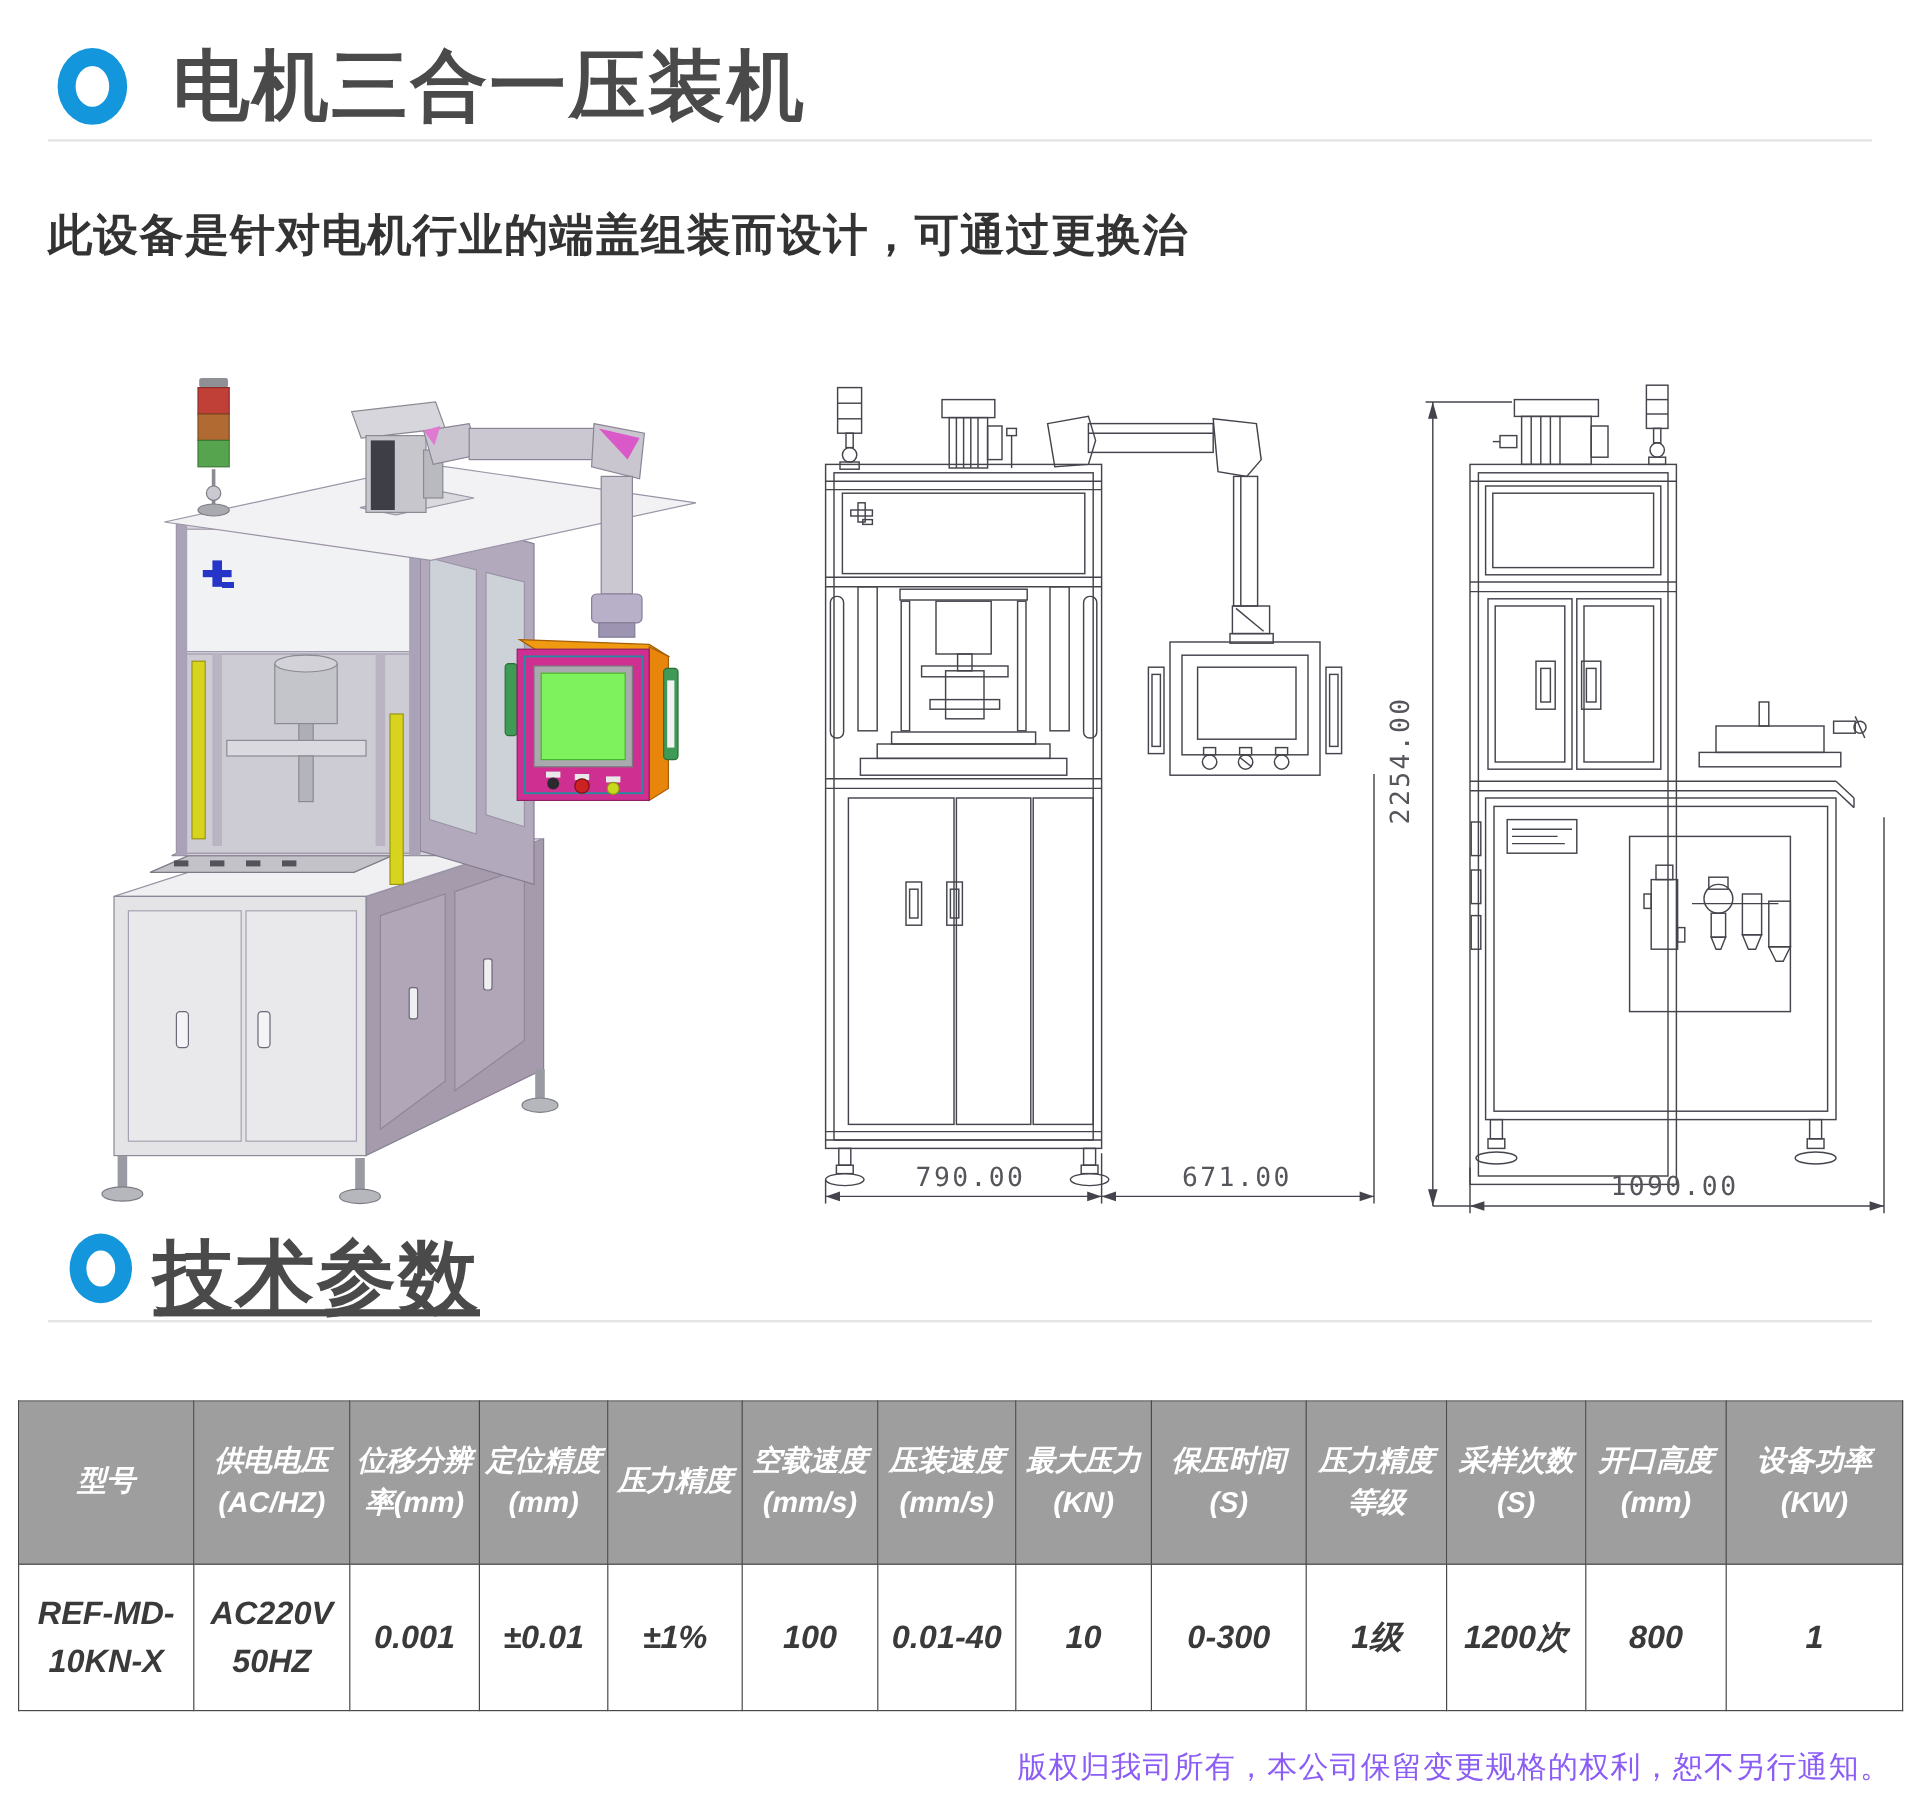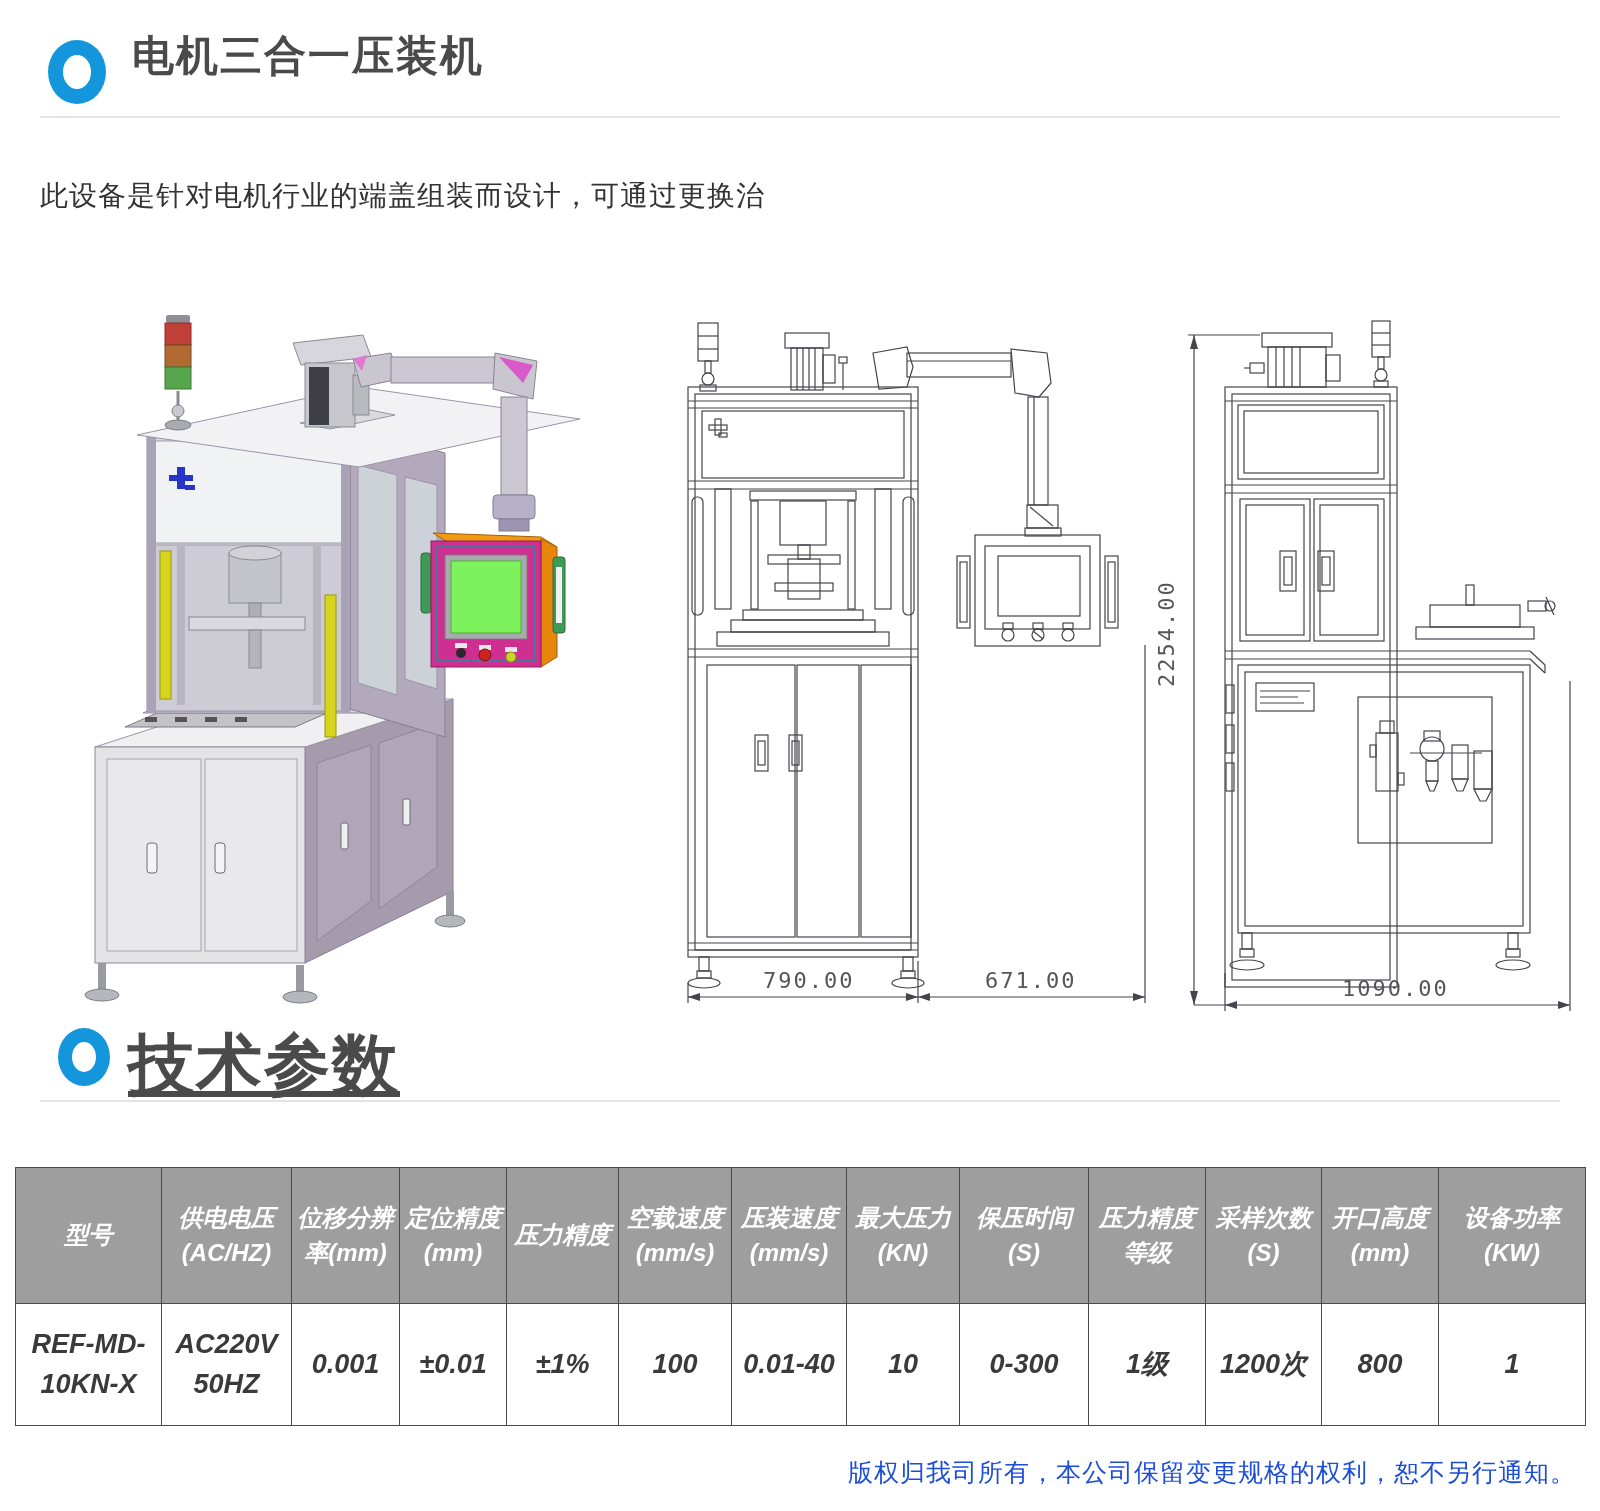--- a/index.html
+++ b/index.html
@@ -4,41 +4,41 @@
 <style>
   html,body{margin:0;padding:0;}
   body{
     width:1600px;height:1511px;position:relative;background:#ffffff;
     font-family:"Liberation Sans","DejaVu Sans",sans-serif;color:#333;overflow:hidden;
   }
   .abs{position:absolute;}
   .ring{box-sizing:border-box;border-radius:50%;border:15px solid #1496dc;background:transparent;}
   .sec-title{font-weight:700;color:#4a4a4a;letter-spacing:2px;}
   .divider{height:2px;background:#e4e4e4;}
-  .desc{font-size:28px;font-weight:400;color:#333;line-height:76px;letter-spacing:1px;white-space:nowrap;}
+  .desc{font-size:37px;font-weight:700;color:#333;line-height:76px;letter-spacing:1px;white-space:nowrap;}
   .figure{position:absolute;}
   
   .cad{stroke:#44444c;fill:none;stroke-width:1.2;}
   .dimtxt{fill:#55555c;stroke:none;font:22px "DejaVu Sans Mono","Liberation Mono",monospace;letter-spacing:2px;}
   .arrow{fill:#44444c;stroke:none;}
   
   table.spec{position:absolute;left:15px;top:1167px;width:1570px;border-collapse:collapse;table-layout:fixed;font-style:italic;}
   table.spec th,table.spec td{
     border:1px solid #4a4a4a;text-align:center;vertical-align:middle;
     white-space:pre-line;padding:0 4px;box-sizing:border-box;
   }
   table.spec th{background:#9e9e9e;color:#ffffff;font-size:24px;font-weight:700;height:136px;line-height:1.45;}
   table.spec td{background:#ffffff;color:#3a3a3a;font-size:27px;font-weight:700;height:122px;line-height:1.45;}
-  .footer-note{font-size:25px;font-weight:500;color:#1d4ed8;letter-spacing:1px;white-space:nowrap;}
+  .footer-note{font-size:25px;font-weight:500;color:#8b5cf6;letter-spacing:1px;white-space:nowrap;}
 </style>
 </head>
 <body>
 
 <div class="abs ring" style="left:48px;top:40px;width:58px;height:64px;"></div>
-<div class="abs sec-title" style="left:132px;top:28px;font-size:42px;text-align:center;">电机三合一压装机</div>
+<div class="abs sec-title" style="left:144px;top:28px;font-size:64px;text-align:center;">电机三合一压装机</div>
 <div class="abs divider" style="left:40px;top:116px;width:1520px;"></div>
 
 <div class="abs" style="left:40px;top:158px;">
   <div class="desc">此设备是针对电机行业的端盖组装而设计，可通过更换治</div>
 </div>
 
 <svg class="figure" style="left:65px;top:295px;" width="560" height="715" viewBox="0 0 560 715">
 
   <g>
     <polygon points="240,452 388,404 388,596 240,668" fill="#a59bad" stroke="#857e91"></polygon>

